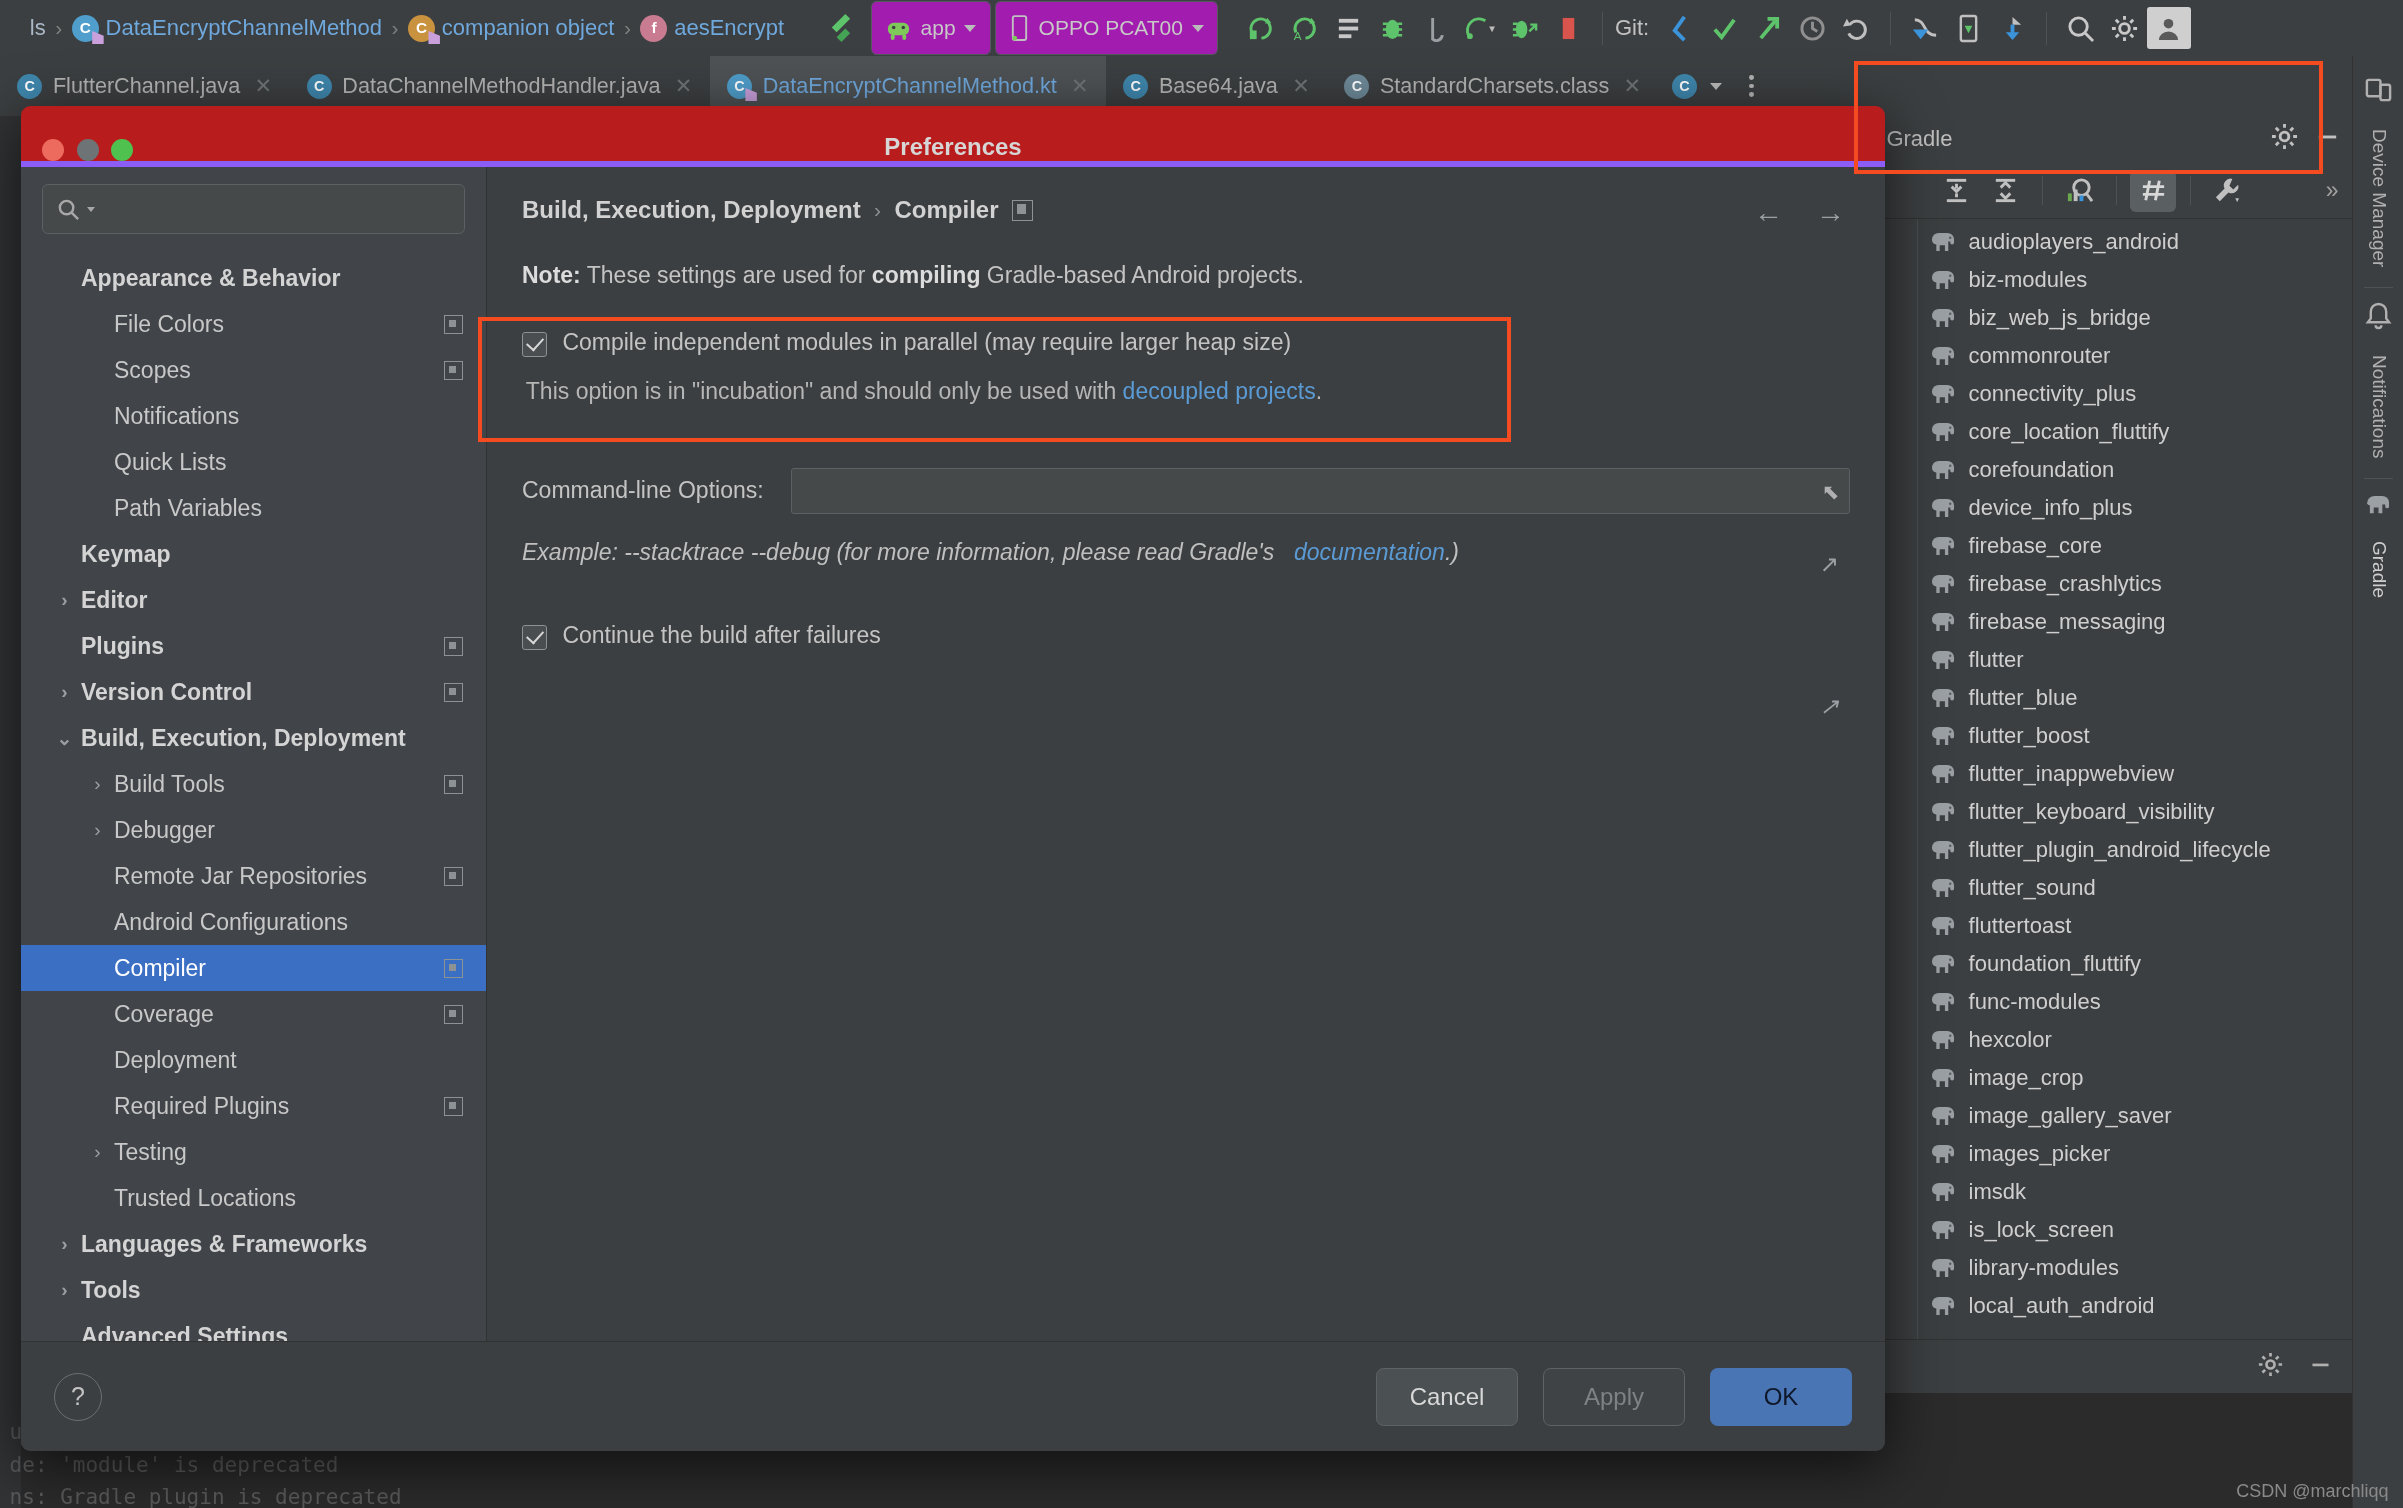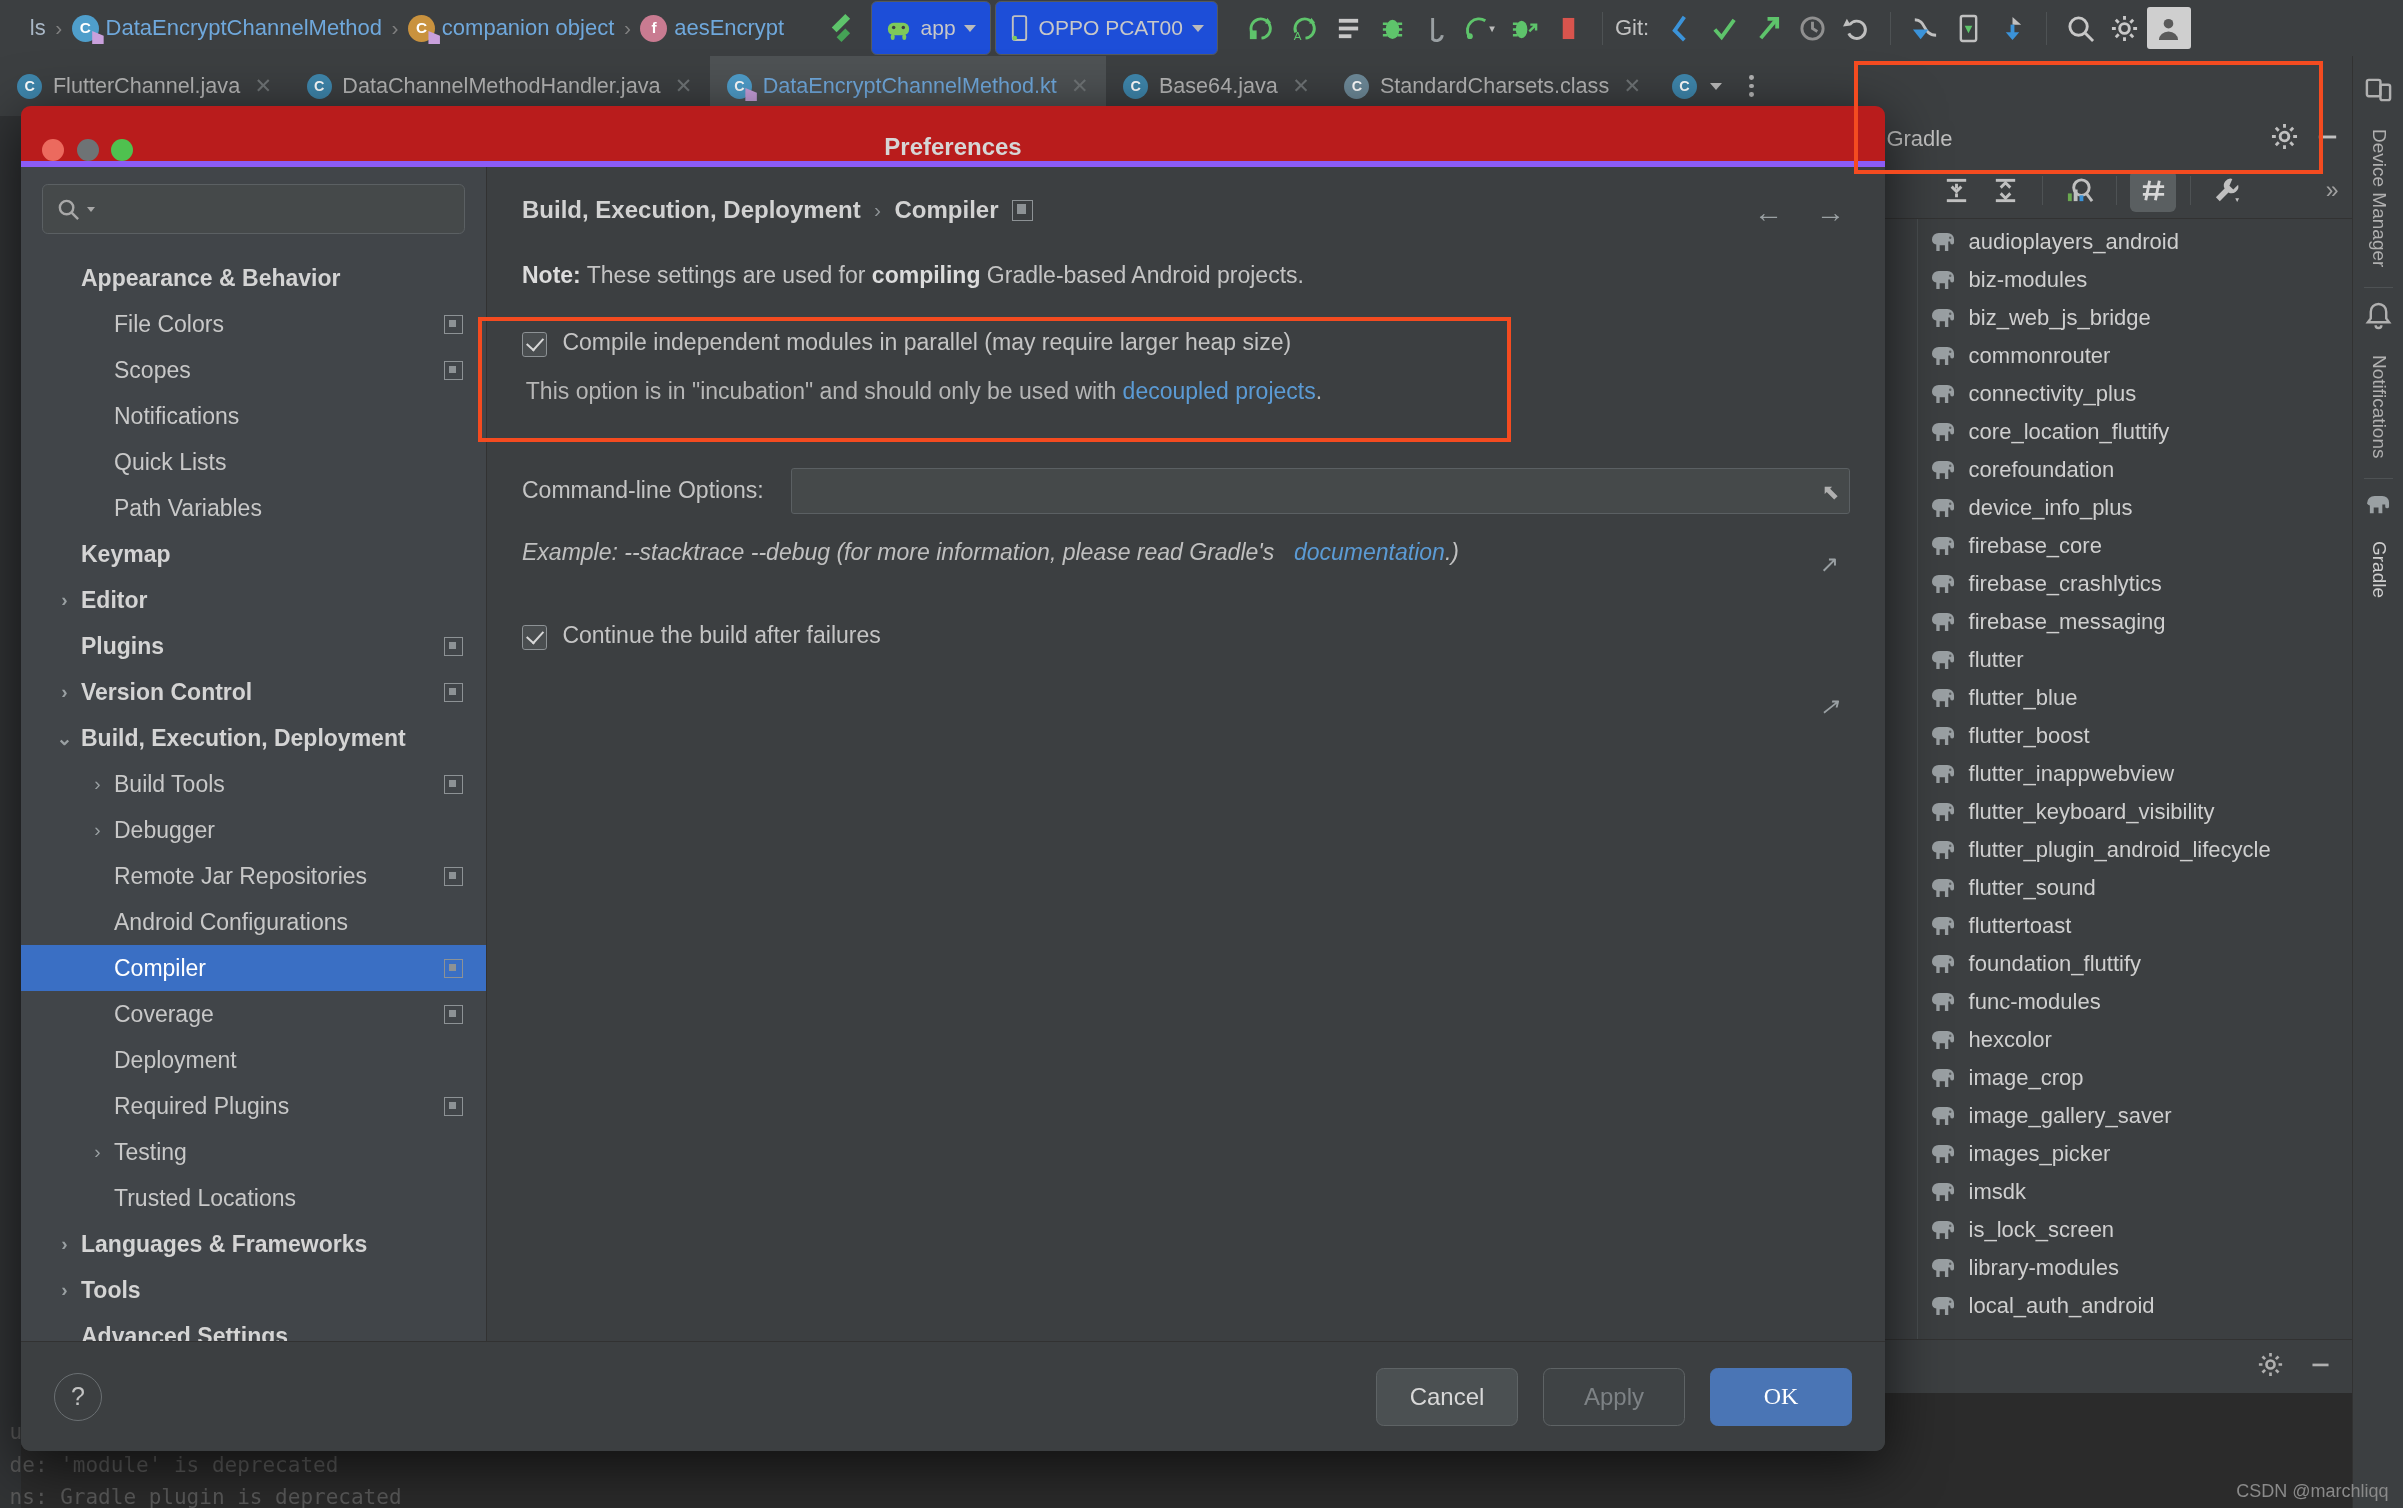--- a/index.html
+++ b/index.html
@@ -33,21 +33,21 @@
   .cicon::after {
     content: ""; position: absolute; right: -4.8px; bottom: -2.9px;
     width: 11.5px; height: 13.4px; background: #c9a0dc; clip-path: polygon(0 0,100% 35%,100% 100%,0 100%);
   }
   .cicon.plain::after { display: none; }
 
   .nb-sep { width: 1px; height: 33px; background: #4e5254; margin: 0 11.5px; }
   .nb-btn {
     height: 54px; display: flex; align-items: center; gap: 8.6px;
     padding: 0 13.4px; border: 1px solid #555a5c; border-radius: 5.8px;
-    background: #1d4ed8; color: #c8c8c8; font-size: 21px;
+    background: #a21caf; color: #c8c8c8; font-size: 21px;
   }
   .nb-icon-btn {
     width: 44px; height: 42px; display: inline-flex; align-items: center; justify-content: center;
   }
   .chev { width: 0; height: 0; border-left: 6.7px solid transparent; border-right: 6.7px solid transparent; border-top: 7.7px solid #bbb; }
 
   
   .tabstrip {
     position: absolute; left: 0; top: 56px; width: 2404px; height: 60px;
     background: #3c3f41; display: flex; align-items: stretch; overflow: hidden;
@@ -210,21 +210,21 @@
     width: 48px; height: 48px; border-radius: 50%; border: 1px solid #6a6f72;
     color: #c2c2c2; font-size: 25px; display: flex; align-items: center; justify-content: center;
   }
   .foot-btns { margin-left: auto; display: flex; gap: 25px; }
   .btn {
     min-width: 142px; height: 58px; border-radius: 7.7px; font-size: 24px;
     display: flex; align-items: center; justify-content: center;
     background: #4b5052; border: 1px solid #5e6365; color: #d8d8d8;
   }
   .btn.disabled { color: #7d8285; background: #3f4345; }
-  .btn.primary { background: #4a75b5; border-color: #4a75b5; color: #ffffff; font-family: Liberation Serif, serif; }
+  .btn.primary { background: #4a75b5; border-color: #4a75b5; color: #0f172a; }
 
   
   .bg-text {
     position: absolute; left: 0; color: #5a5a5a; font-size: 21px;
     font-family: "DejaVu Sans Mono", monospace; white-space: nowrap;
   }
   .watermark {
     position: absolute; right: 15.4px; bottom: 5.8px; color: #8a8a8a; font-size: 18px; margin-top: 26px;
   }
   .leftgutter {

